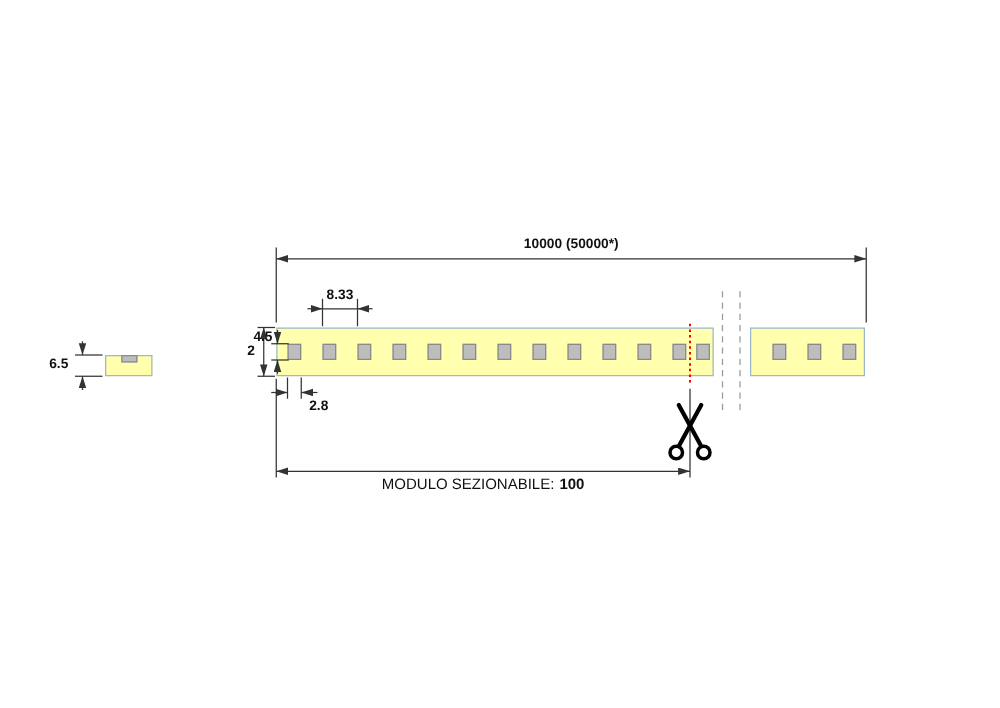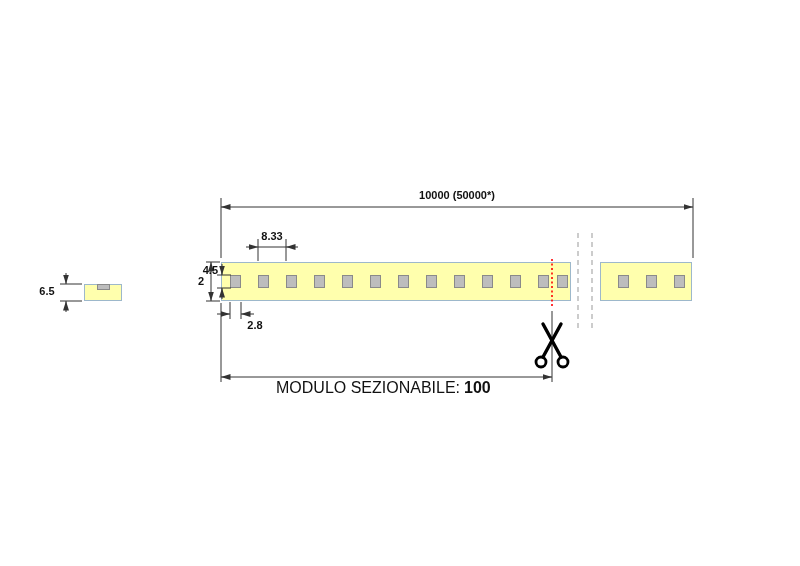--- a/index.html
+++ b/index.html
@@ -33,21 +33,21 @@
   .cut { stroke:var(--cut-color,#ff0000); stroke-width:1.6; stroke-dasharray:2 2.5; fill:none; }
   .sc-blade { stroke:#000000; stroke-width:3.4; stroke-linecap:round; fill:none; }
   .sc-handle { stroke:#000000; stroke-width:2.8; fill:none; }
 
   .dim-label {
     position:absolute; z-index:4; font-size:11px; font-weight:bold;
     color:#111111; text-align:center; line-height:12px; white-space:nowrap;
   }
   .module-label {
     position:absolute; left:276px; top:381px; width:221px; z-index:4;
-    font-size:16px; color:#111111; line-height:13px; white-space:nowrap;
+    font-size:12px; color:#111111; text-align:center; line-height:13px; white-space:nowrap;
   }
   .module-label .value { font-weight:bold; margin-left:4px; }
 </style>
 </head>
 <body>
 
 <div class="canvas">
 
   <div class="strip" style="left:221px;width:350px;"></div>
   <div class="strip" style="left:600px;width:92px;"></div>

